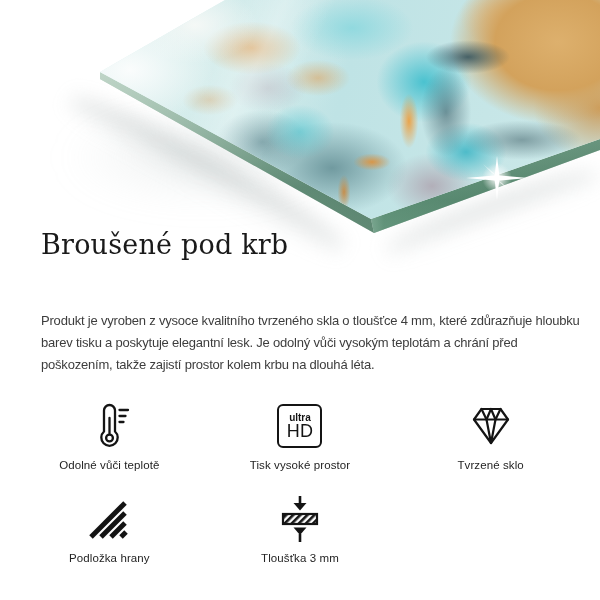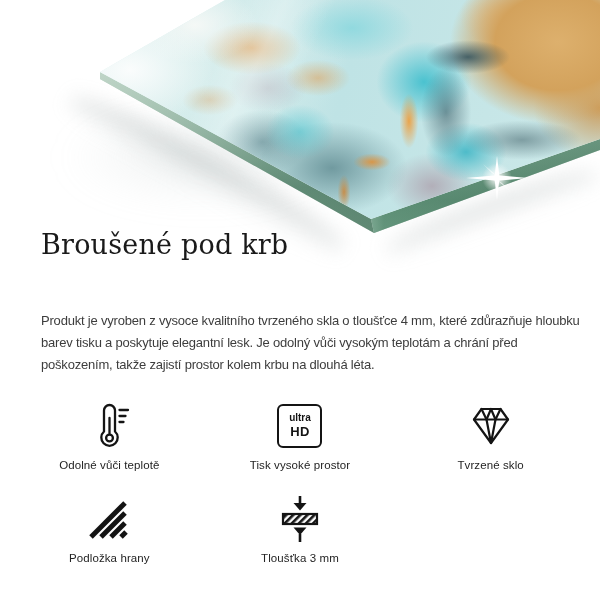--- a/index.html
+++ b/index.html
@@ -75,21 +75,21 @@
   .features { position:absolute; left:14px; top:401px; width:572px;
     display:grid; grid-template-columns:repeat(3,1fr); row-gap:23px; }
   .feat { display:flex; flex-direction:column; align-items:center; }
   .feat .icon-box { height:50px; display:flex; align-items:center; justify-content:center; }
   .feat .flabel { margin-top:8px; font-size:11.5px; color:#242424; letter-spacing:0.1px; }
   svg.fi { stroke:#141414; fill:none; stroke-width:2.3; stroke-linecap:round; stroke-linejoin:round; }
 
   .uhd-box { width:45px; height:44px; border:2.6px solid #141414; border-radius:6px;
     display:flex; flex-direction:column; align-items:center; justify-content:center; color:#141414; }
   .uhd-top { font-size:10px; font-weight:700; line-height:10px; }
-  .uhd-main { font-size:13px; font-weight:700; line-height:17px; letter-spacing:0.3px; }
+  .uhd-main { font-size:18px; font-weight:400; line-height:17px; letter-spacing:0.3px; }
 </style>
 </head>
 <body>
 
 <div class="page">
 
   <div class="hero">
     <div class="shadow-wash"></div>
     <div class="shadow-left"></div>
     <div class="shadow-right"></div>

